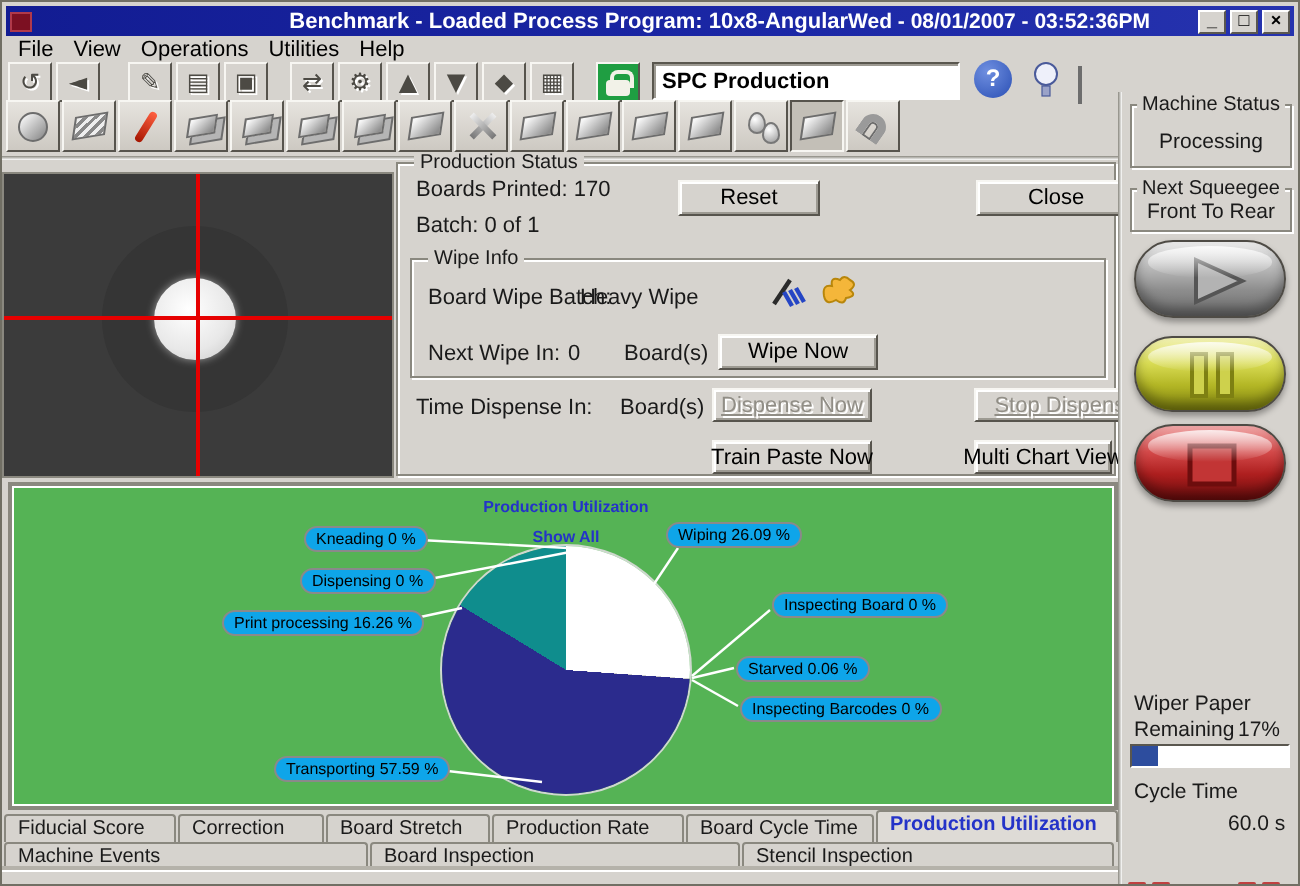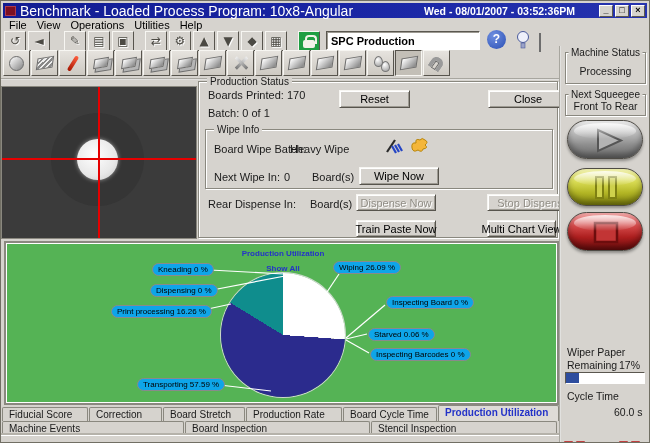--- a/index.html
+++ b/index.html
@@ -3,21 +3,21 @@
 <meta charset="utf-8">
 <style>
   * { margin:0; padding:0; box-sizing:border-box; font-family:"Liberation Sans","DejaVu Sans",sans-serif; }
   html,body { width:650px; height:443px; }
   #app { position:relative; width:650px; height:443px; background:#d6d3ce; border:1px solid #716f64; overflow:hidden; }
   .abs { position:absolute; }
 
   
   .titlebar { left:2px; top:2px; width:644px; height:15px; background:linear-gradient(90deg,#121c92,#1b27a6 60%,#2633ae); display:flex; align-items:center; padding:0 2px; }
   .app-icon { width:11px; height:10px; background:#7c1022; border:1px solid #b0394a; margin-right:4px; flex:none; }
-  .title-text { color:#fff; font-size:14px; font-weight:normal; white-space:nowrap; flex:1; }
+  .title-text { color:#fff; font-size:11px; font-weight:bold; white-space:nowrap; flex:1;text-align:right; }
   .title-date { color:#fff; font-size:10.5px; font-weight:bold; margin-right:22px; white-space:nowrap; }
   .winbtn { width:14px; height:12px; background:#d6d3ce; border:1px solid; border-color:#fff #5a574f #5a574f #fff; font-size:9px; line-height:9px; text-align:center; color:#000; margin-left:2px; flex:none; font-weight:bold; }
 
   
   .menubar { left:2px; top:17px; width:646px; height:13px; display:flex; align-items:center; padding-left:4px; }
   .menu-item { font-size:11px; color:#000; padding:0 8px 0 2px; }
 
   
   .tbtn { position:absolute; width:22px; height:20px; background:#d6d3ce; border:1px solid; border-color:#f7f6f2 #57544d #57544d #f7f6f2; display:flex; align-items:center; justify-content:center; }
   .glyph { font-size:12px; color:#4c4a44; text-shadow:1px 1px 0 #fff; font-family:"DejaVu Sans",sans-serif; }
@@ -46,21 +46,21 @@
   .fiducial { position:absolute; left:75px; top:52px; width:41px; height:41px; border-radius:50%; background:radial-gradient(circle at 42% 38%,#ffffff,#e8e8e8 60%,#c6c6c6); box-shadow:0 0 4px rgba(255,255,255,.5); }
   .cross-h { position:absolute; left:0; top:71px; width:100%; height:2px; background:#e60000; }
   .cross-v { position:absolute; left:96px; top:0; width:2px; height:100%; background:#e60000; }
 
   
   .groupbox { position:absolute; border:1px solid #8a887f; box-shadow:inset 1px 1px 0 #fff, 1px 1px 0 #fff; }
   .legend { position:absolute; top:-6px; left:8px; background:#d6d3ce; padding:0 3px; font-size:10px; line-height:11px; color:#1a1a1a; white-space:nowrap; }
   .legend.center { left:50%; transform:translateX(-50%); }
   .lbl { position:absolute; font-size:11px; color:#1a1a1a; white-space:nowrap; }
   .btn { position:absolute; background:#d6d3ce; border:1px solid; border-color:#f7f6f2 #57544d #57544d #f7f6f2; box-shadow:inset 1px 1px 0 #fff, inset -1px -1px 0 #9d9a92; font-size:11px; color:#000; display:flex; align-items:center; justify-content:center; white-space:nowrap; }
-  .btn.disabled { color:#918e86; text-shadow:1px 1px 0 #fff; }
+  .btn.disabled { color:#918e86; text-shadow:1px 1px 0 #fff;text-decoration:underline; }
 
   
   .chart { left:3px; top:240px; width:555px; height:164px; background:#55b355; border:2px solid #8a887f; box-shadow:inset 0 0 0 1px #fff; }
   .chart-title { position:absolute; left:197px; width:160px; text-align:center; color:#2433c8; font-size:8px; font-weight:bold; }
   .pie { position:absolute; left:215px; top:30px; width:124px; height:124px; border-radius:50%; box-shadow:0 0 0 1px #cfd8cf; }
   .callout { position:absolute; background:#0ea5e9; border:1px solid #8a8a8a; border-radius:8px; font-size:8px; line-height:11px; padding:0 5px; color:#000; white-space:nowrap; z-index:3; }
   .lines { position:absolute; left:0; top:0; z-index:2; }
 
   
   .tab { position:absolute; background:#d6d3ce; border:1px solid #8a887f; border-bottom:none; border-radius:2px 2px 0 0; font-size:10px; color:#1a1a1a; padding:1px 0 0 6px; height:14px; white-space:nowrap; overflow:hidden; }
@@ -230,21 +230,21 @@
         <svg width="21" height="19">
             <path d="M3 12 Q2 6 7 7 Q6 2 11 4 Q13 1 16 4 Q20 6 16 9 Q20 12 14 13 Q13 17 9 14 Q4 17 3 12 Z" fill="#f4b63a" stroke="#b8860b"></path>
           </svg>
       </span>
       <span class="lbl" style="left:8px;top:41px">Next Wipe In:</span>
       <span class="lbl" style="left:78px;top:41px">0</span>
       <span class="lbl" style="left:106px;top:41px">Board(s)</span>
       <div class="btn" style="left:153px;top:37px;width:80px;height:18px">Wipe Now</div>
     </div>
 
-    <span class="lbl" style="left:9px;top:116px">Rear Dispense In:</span>
+    <span class="lbl" style="left:9px;top:116px">Time Dispense In:</span>
     <span class="lbl" style="left:111px;top:116px">Board(s)</span>
     <div class="btn disabled" style="left:157px;top:112px;width:80px;height:17px">Dispense Now</div>
     <div class="btn disabled" style="left:288px;top:112px;width:92px;height:17px">Stop Dispense</div>
     <div class="btn" style="left:157px;top:138px;width:80px;height:17px">Train Paste Now</div>
     <div class="btn" style="left:288px;top:138px;width:69px;height:17px">Multi Chart View</div>
   </div>
 
   <div class="abs chart">
     <div class="chart-title" style="top:6px">Production Utilization</div>
     <div class="chart-title" style="top:21px">Show All</div>

